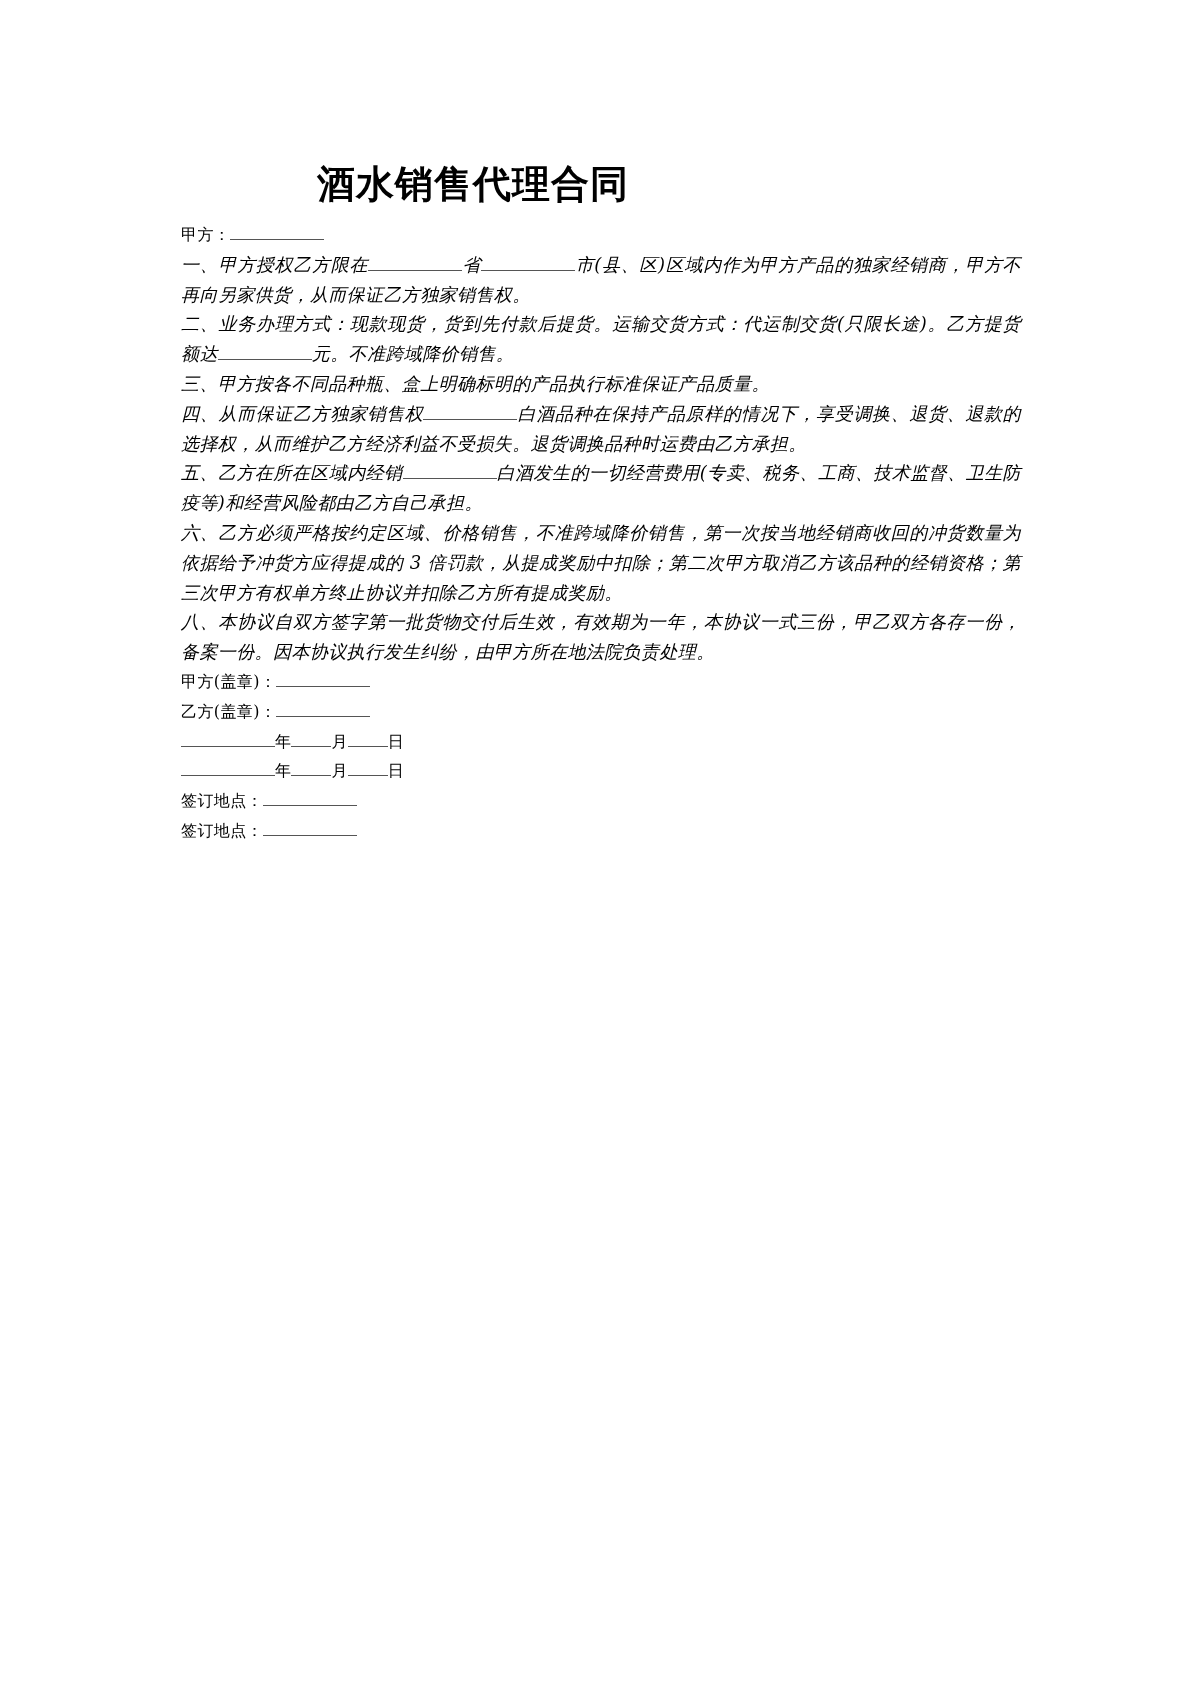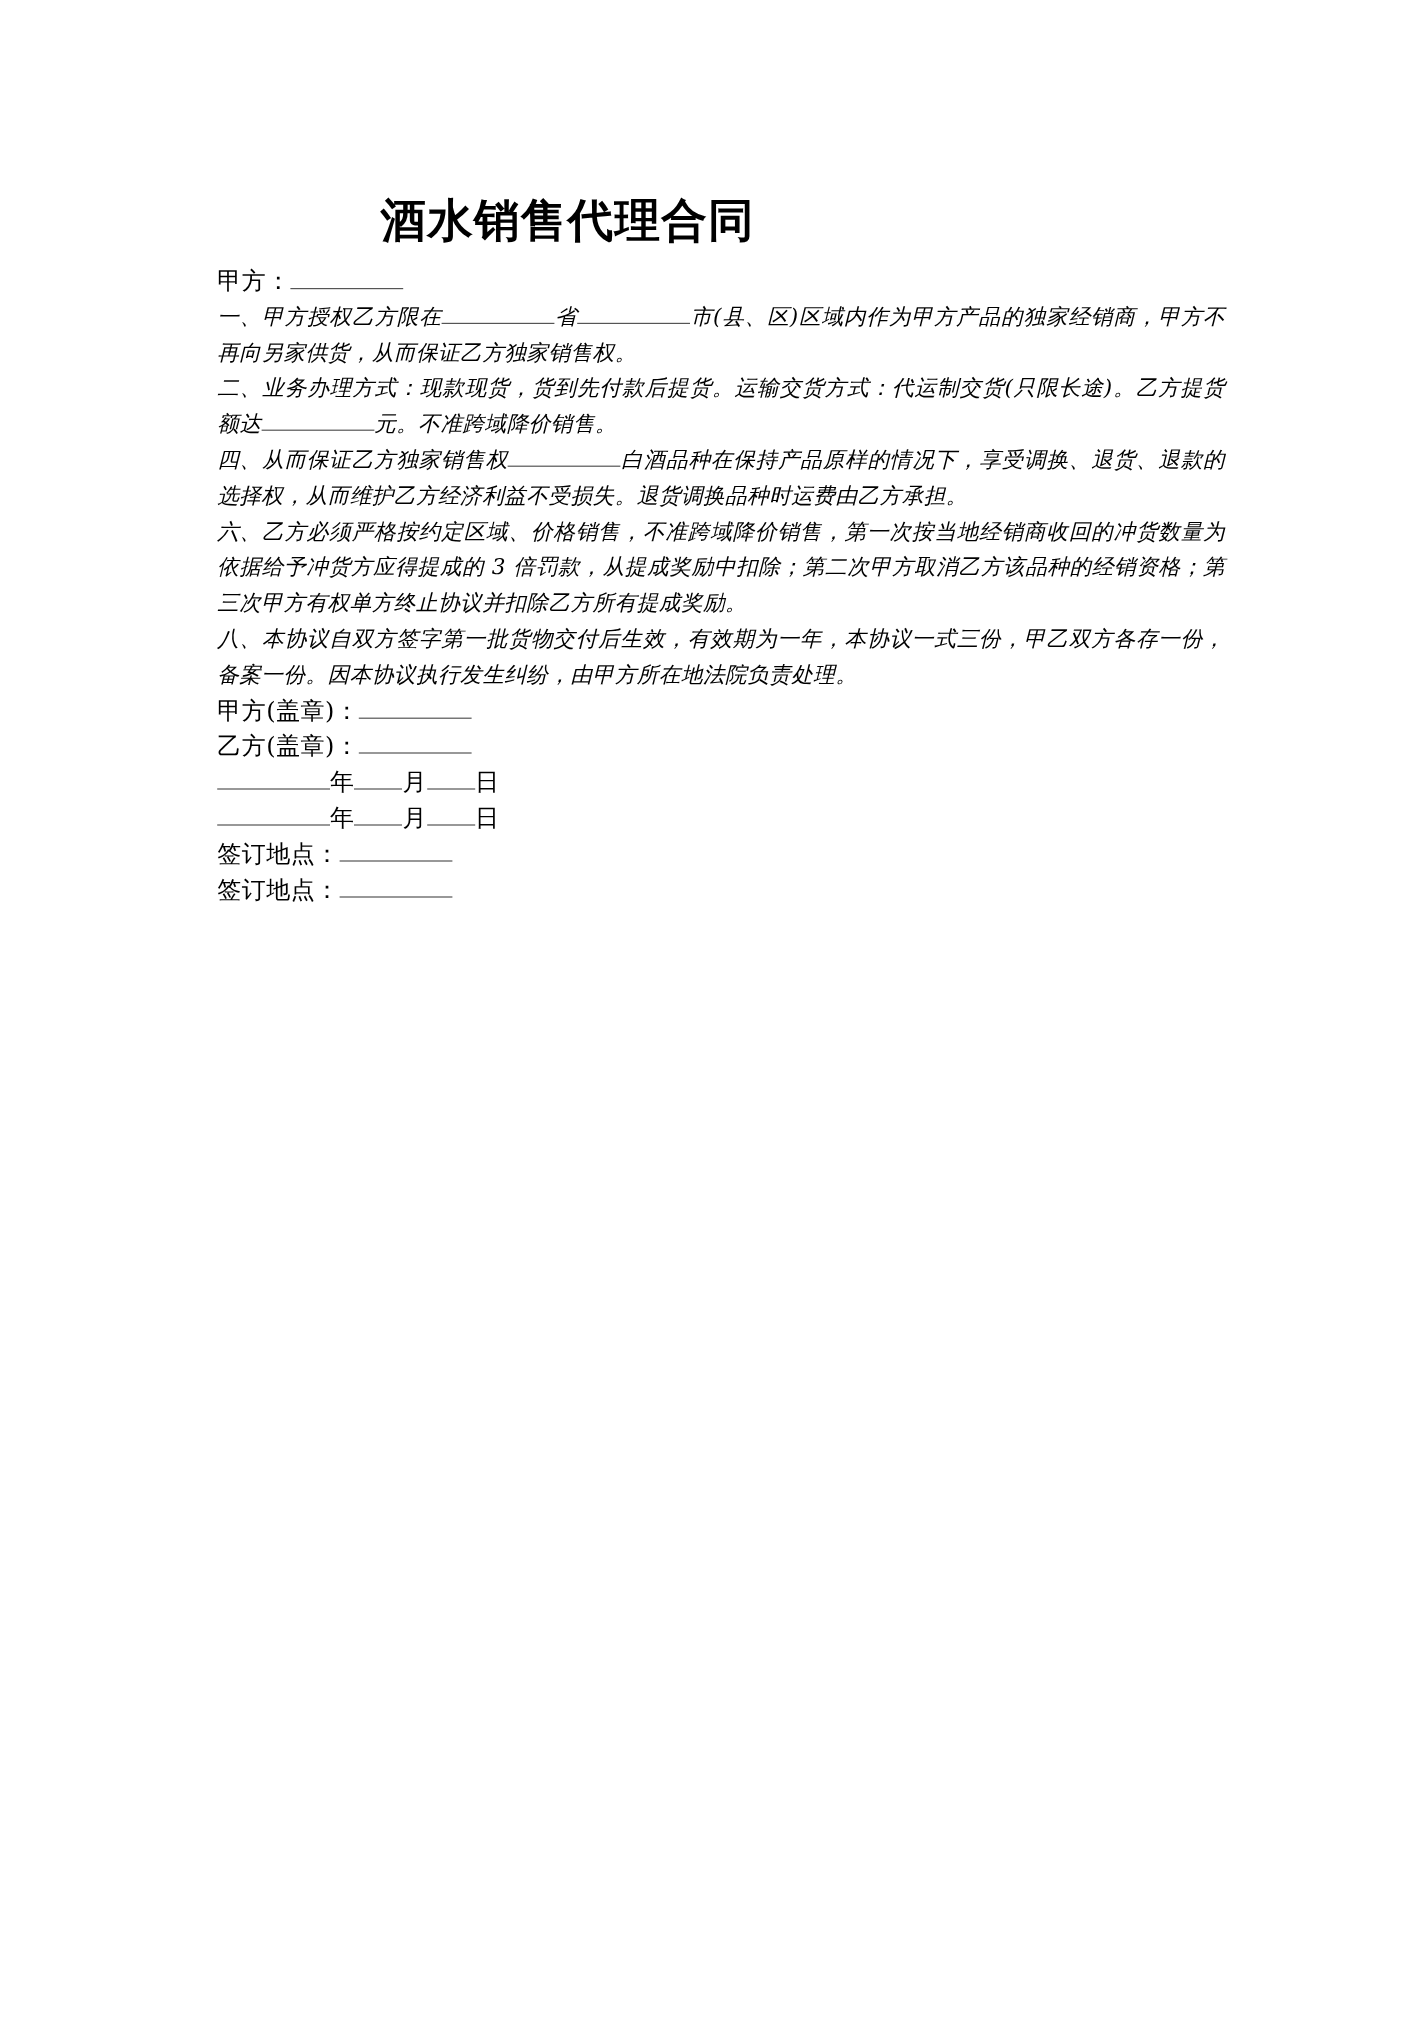--- a/index.html
+++ b/index.html
@@ -26,21 +26,21 @@
       font-size: 38px;
       font-weight: bold;
       font-family: "DejaVu Sans", "Liberation Sans", sans-serif;
       line-height: 48px;
       height: 52px;
       margin: 0 0 8px -181px;
       width: 946px;
       letter-spacing: 1px;
     }
     .line {
-      font-size: 20px;
+      font-size: 16px;
       line-height: 29.8px;
       white-space: nowrap;
       letter-spacing: 0.4px;
     }
     .para {
       font-size: 18px;
       line-height: 29.8px;
       text-align: justify;
       letter-spacing: 0.4px;
       font-style: italic;
@@ -65,25 +65,31 @@
   </div>
 
   <div class="para">
     <span>一、甲方授权乙方限在</span><span class="blank b9"></span><span>省</span><span class="blank b9"></span><span>市(县、区)区域内作为甲方产品的独家经销商，甲方不再向另家供货，从而保证乙方独家销售权。</span>
   </div>
 
   <div class="para">
     <span>二、业务办理方式：现款现货，货到先付款后提货。运输交货方式：代运制交货(只限长途)。乙方提货额达</span><span class="blank b9"></span><span>元。不准跨域降价销售。</span>
   </div>
 
+  <div class="para">
+    <span>三、甲方按各不同品种瓶、盒上明确标明的产品执行标准保证产品质量。</span>
+  </div>
 
   <div class="para">
     <span>四、从而保证乙方独家销售权</span><span class="blank b9"></span><span>白酒品种在保持产品原样的情况下，享受调换、退货、退款的选择权，从而维护乙方经济利益不受损失。退货调换品种时运费由乙方承担。</span>
   </div>
 
+  <div class="para">
+    <span>五、乙方在所在区域内经销</span><span class="blank b9"></span><span>白酒发生的一切经营费用(专卖、税务、工商、技术监督、卫生防疫等)和经营风险都由乙方自己承担。</span>
+  </div>
 
   <div class="para">
     <span>六、乙方必须严格按约定区域、价格销售，不准跨域降价销售，第一次按当地经销商收回的冲货数量为依据给予冲货方应得提成的 3 倍罚款，从提成奖励中扣除；第二次甲方取消乙方该品种的经销资格；第三次甲方有权单方终止协议并扣除乙方所有提成奖励。</span>
   </div>
 
 
   <div class="para">
     <span>八、本协议自双方签字第一批货物交付后生效，有效期为一年，本协议一式三份，甲乙双方各存一份，备案一份。因本协议执行发生纠纷，由甲方所在地法院负责处理。</span>
   </div>
 

